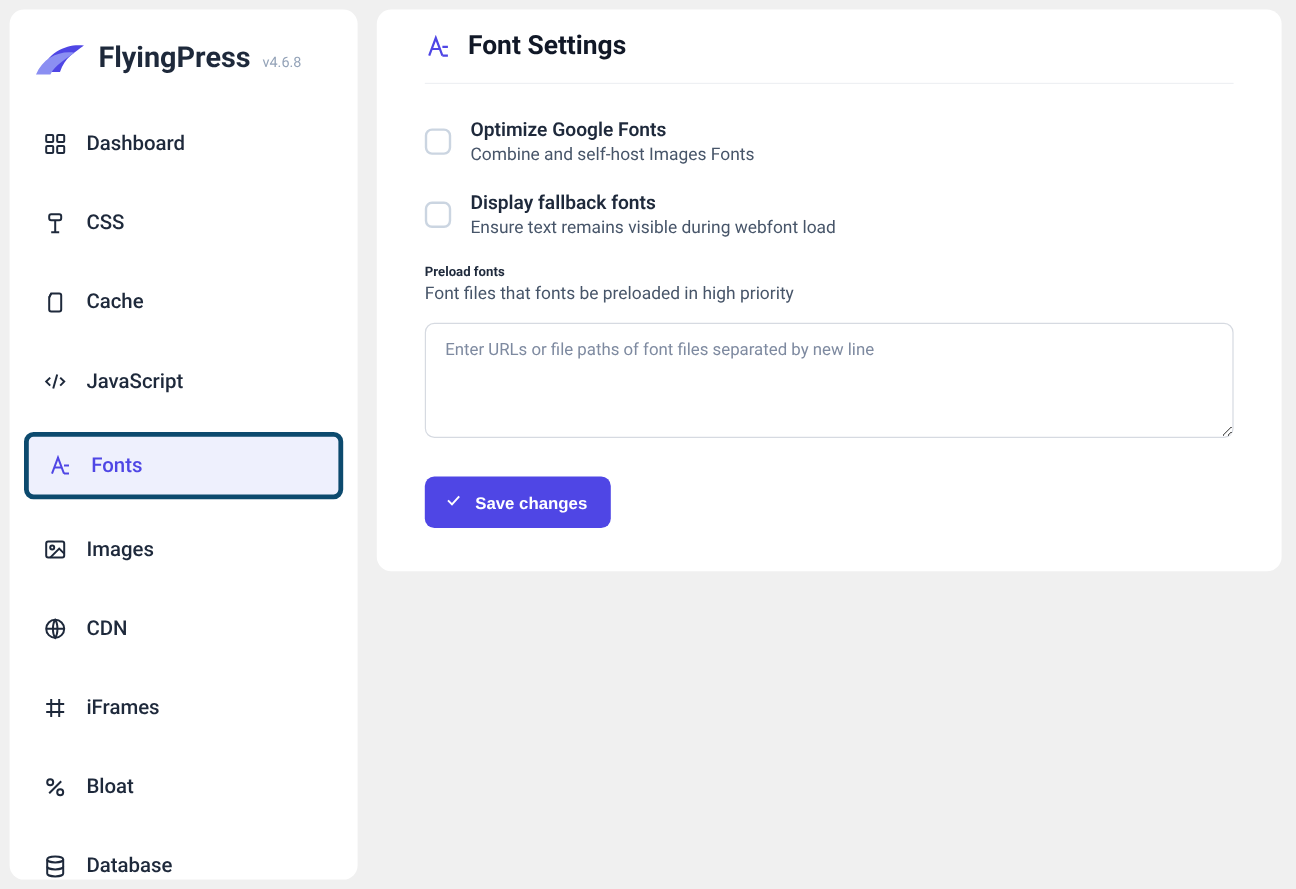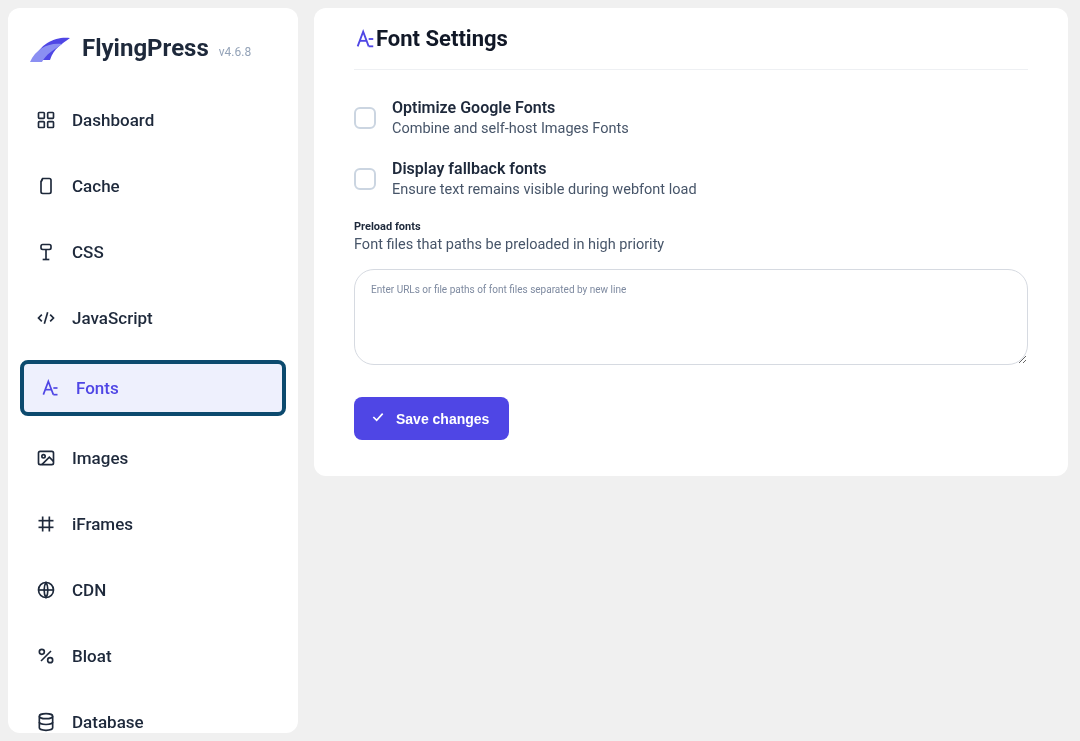--- a/index.html
+++ b/index.html
@@ -79,20 +79,21 @@
     }
     .panel {
       background: #fff;
       border-radius: 12px;
       padding: 8px 40px 36px 40px;
       margin-right: 12px;
     }
     .panel-header {
       display: flex;
       align-items: center;
+      gap: 14px;
       padding: 10px 0 18px 0;
       border-bottom: 1px solid #eef0f3;
     }
     .panel-header .hicon {
       width: 22px;
       height: 22px;
     }
     .panel-header h1 {
       font-size: 22px;
       font-weight: 700;
@@ -137,23 +138,23 @@
     .field-block .desc {
       font-size: 14.5px;
       color: #475569;
       margin-top: 3px;
     }
     .preload-textarea {
       width: 100%;
       height: 96px;
       margin-top: 16px;
       border: 1px solid #d6dae1;
-      border-radius: 20px;
+      border-radius: 8px;
       padding: 14px 16px;
-      font-size: 10px;
+      font-size: 14px;
       font-family: inherit;
       color: #a21caf;
       resize: both;
     }
     .preload-textarea::placeholder { color: #7e8aa0; }
     .save-btn {
       margin-top: 6px;
       align-self: flex-start;
       background: #4f46e5;
       color: #fff;
@@ -193,36 +194,36 @@
           <rect x="3" y="14" width="7" height="7" rx="1"></rect>
             <rect x="14" y="14" width="7" height="7" rx="1"></rect>
         </svg>
       </span>
       <span>Dashboard</span>
     </div>
 
     <div class="nav-item">
       <span class="icon">
         <svg width="20" height="20" viewBox="0 0 24 24" fill="none" stroke-width="2">
-          <path d="M8 3 H16 a2 2 0 0 1 2 2 V19 a2 2 0 0 1 -2 2 H8 a2 2 0 0 1 -2 -2 V7 Z"></path>
-          <path d="M8 3 L6 7"></path>
-        </svg>
-      </span>
-      <span>Cache</span>
-    </div>
-
-    <div class="nav-item">
-      <span class="icon">
-        <svg width="20" height="20" viewBox="0 0 24 24" fill="none" stroke-width="2">
           <rect x="6" y="3" width="12" height="6" rx="2"></rect>
             <path d="M12 9 V21"></path>
             <path d="M8 21 H16"></path>
         </svg>
       </span>
       <span>CSS</span>
+    </div>
+
+    <div class="nav-item">
+      <span class="icon">
+        <svg width="20" height="20" viewBox="0 0 24 24" fill="none" stroke-width="2">
+          <path d="M8 3 H16 a2 2 0 0 1 2 2 V19 a2 2 0 0 1 -2 2 H8 a2 2 0 0 1 -2 -2 V7 Z"></path>
+          <path d="M8 3 L6 7"></path>
+        </svg>
+      </span>
+      <span>Cache</span>
     </div>
 
     <div class="nav-item">
       <span class="icon">
         <svg width="20" height="20" viewBox="0 0 24 24" fill="none" stroke-width="2">
           <path d="M7 8 L3 12 L7 16"></path>
             <path d="M17 8 L21 12 L17 16"></path>
             <path d="M14 5 L10 19"></path>
         </svg>
       </span>
@@ -248,38 +249,38 @@
             <circle cx="9" cy="10" r="2"></circle>
             <path d="M21 16 L16 11 L7 20"></path>
         </svg>
       </span>
       <span>Images</span>
     </div>
 
     <div class="nav-item">
       <span class="icon">
         <svg width="20" height="20" viewBox="0 0 24 24" fill="none" stroke-width="2">
+          <circle cx="12" cy="12" r="9"></circle>
+            <path d="M3 12 H21"></path>
+            <path d="M12 3 C15 7 15 17 12 21 C9 17 9 7 12 3 Z"></path>
+        </svg>
+      </span>
+      <span>CDN</span>
+    </div>
+
+    <div class="nav-item">
+      <span class="icon">
+        <svg width="20" height="20" viewBox="0 0 24 24" fill="none" stroke-width="2">
           <path d="M8 3 V21"></path>
             <path d="M16 3 V21"></path>
             <path d="M3 8 H21"></path>
             <path d="M3 16 H21"></path>
         </svg>
       </span>
       <span>iFrames</span>
-    </div>
-
-    <div class="nav-item">
-      <span class="icon">
-        <svg width="20" height="20" viewBox="0 0 24 24" fill="none" stroke-width="2">
-          <circle cx="12" cy="12" r="9"></circle>
-            <path d="M3 12 H21"></path>
-            <path d="M12 3 C15 7 15 17 12 21 C9 17 9 7 12 3 Z"></path>
-        </svg>
-      </span>
-      <span>CDN</span>
     </div>
 
     <div class="nav-item">
       <span class="icon">
         <svg width="20" height="20" viewBox="0 0 24 24" fill="none" stroke-width="2">
           <circle cx="7" cy="7" r="3"></circle>
             <circle cx="17" cy="17" r="3"></circle>
             <path d="M18 6 L6 18"></path>
         </svg>
       </span>
@@ -336,21 +337,21 @@
       <div class="check-row">
         <div class="checkbox" role="checkbox" aria-checked="false"></div>
         <div class="check-label">
           <div class="ttl">Display fallback fonts</div>
           <div class="desc">Ensure text remains visible during webfont load</div>
         </div>
       </div>
 
       <div class="field-block">
         <div class="ttl">Preload fonts</div>
-        <div class="desc">Font files that paths be preloaded in high priority</div>
+        <div class="desc">Font files that fonts be preloaded in high priority</div>
         <textarea class="preload-textarea" placeholder="Enter URLs or file paths of font files separated by new line" style=""></textarea>
       </div>
 
       <button class="save-btn">
         <span>
           <svg width="16" height="16" viewBox="0 0 24 24" fill="none" stroke-width="2.5">
             <path d="M5 12 L10 17 L19 7"></path>
           </svg>
         </span>
         <span>Save changes</span>

